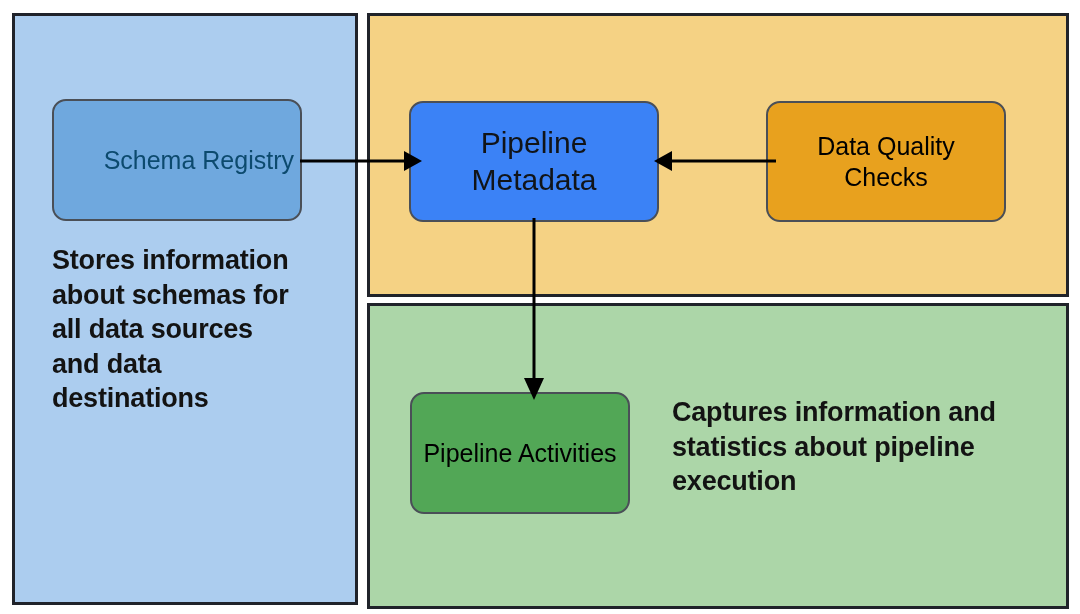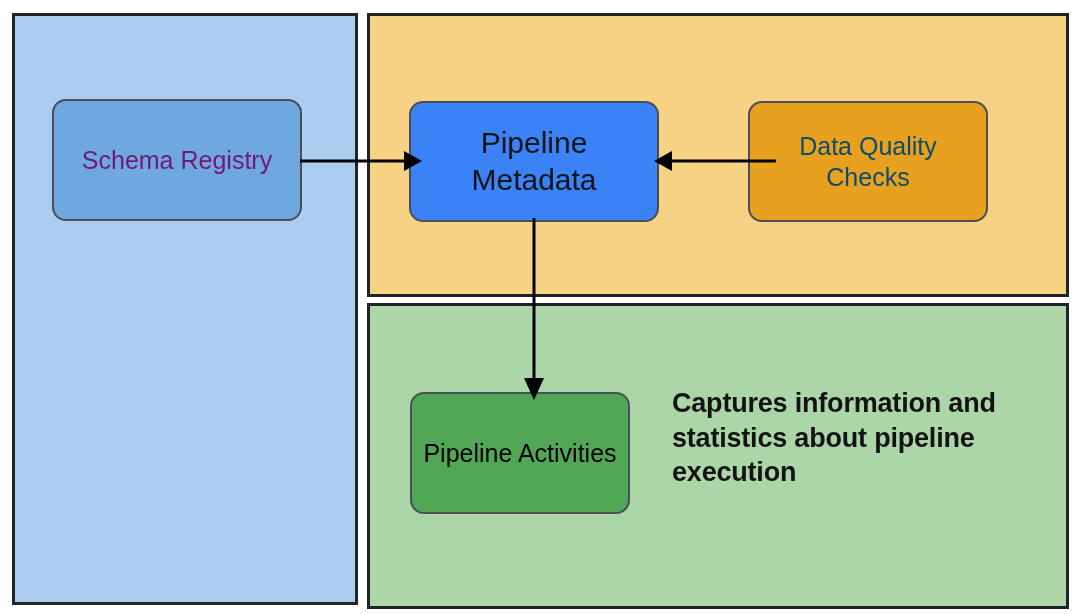--- a/index.html
+++ b/index.html
@@ -60,39 +60,40 @@
     text-align: center;
     line-height: 1.22;
     font-weight: 400;
   }
   #node-schema-registry {
     left: 52px;
     top: 99px;
     width: 250px;
     height: 122px;
     background: #6FA8DE;
-    color: #701a75;
+    color: #0c4a6e;
     font-size: 25px;
+    justify-content: flex-end;
   }
   #node-pipeline-metadata {
     left: 409px;
     top: 101px;
     width: 250px;
     height: 121px;
     background: #3b82f6;
     color: #111418;
     font-size: 30px;
   }
   #node-data-quality-checks {
-    left: 748px;
+    left: 766px;
     top: 101px;
     width: 240px;
     height: 121px;
     background: #E8A11E;
-    color: #0c4a6e;
+    color: #000000;
     font-size: 25px;
   }
   #node-pipeline-activities {
     left: 410px;
     top: 392px;
     width: 220px;
     height: 122px;
     background: #52A756;
     color: #000000;
     font-size: 25px;
@@ -120,21 +121,21 @@
   }
   #caption-schema-registry {
     left: 52px;
     top: 243px;
     width: 290px;
     font-size: 27px;
     letter-spacing: -0.2px;
   }
   #caption-pipeline-activities {
     left: 672px;
-    top: 386px;
+    top: 395px;
     width: 380px;
     font-size: 27px;
     letter-spacing: -0.2px;
   }
 
   
   .connector {
     position: absolute;
     overflow: visible;
   }
@@ -161,20 +162,25 @@
 <body>
 
 <div id="canvas">
 
   <div class="panel" id="panel-schema-registry"></div>
 
   <div class="node" id="node-schema-registry">
     <span class="node-label">Schema Registry</span>
   </div>
 
+  <div class="caption" id="caption-schema-registry">Stores information
+about schemas for
+all data sources
+and data
+destinations</div>
 
   <div class="panel" id="panel-central-storage"></div>
 
 
   <div class="node" id="node-pipeline-metadata">
     <span class="node-label">Pipeline
 Metadata</span>
   </div>
 
   <div class="node" id="node-data-quality-checks">

